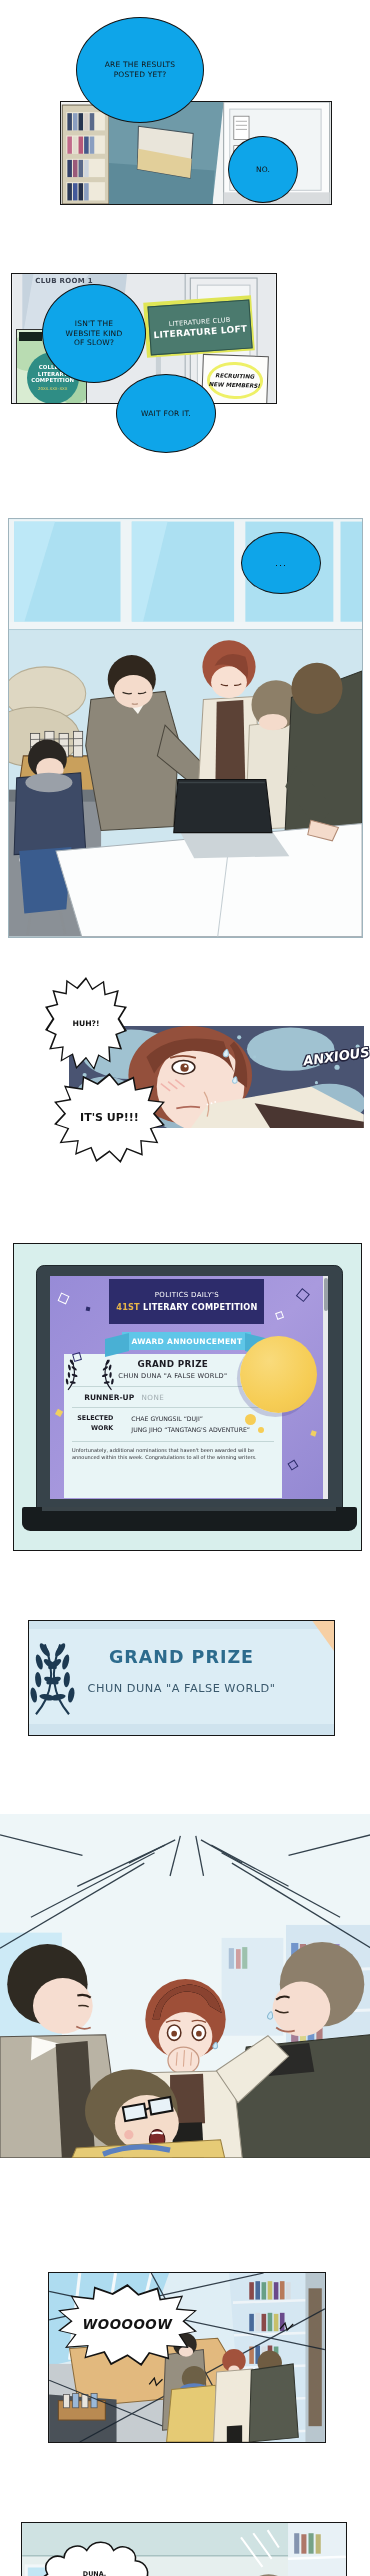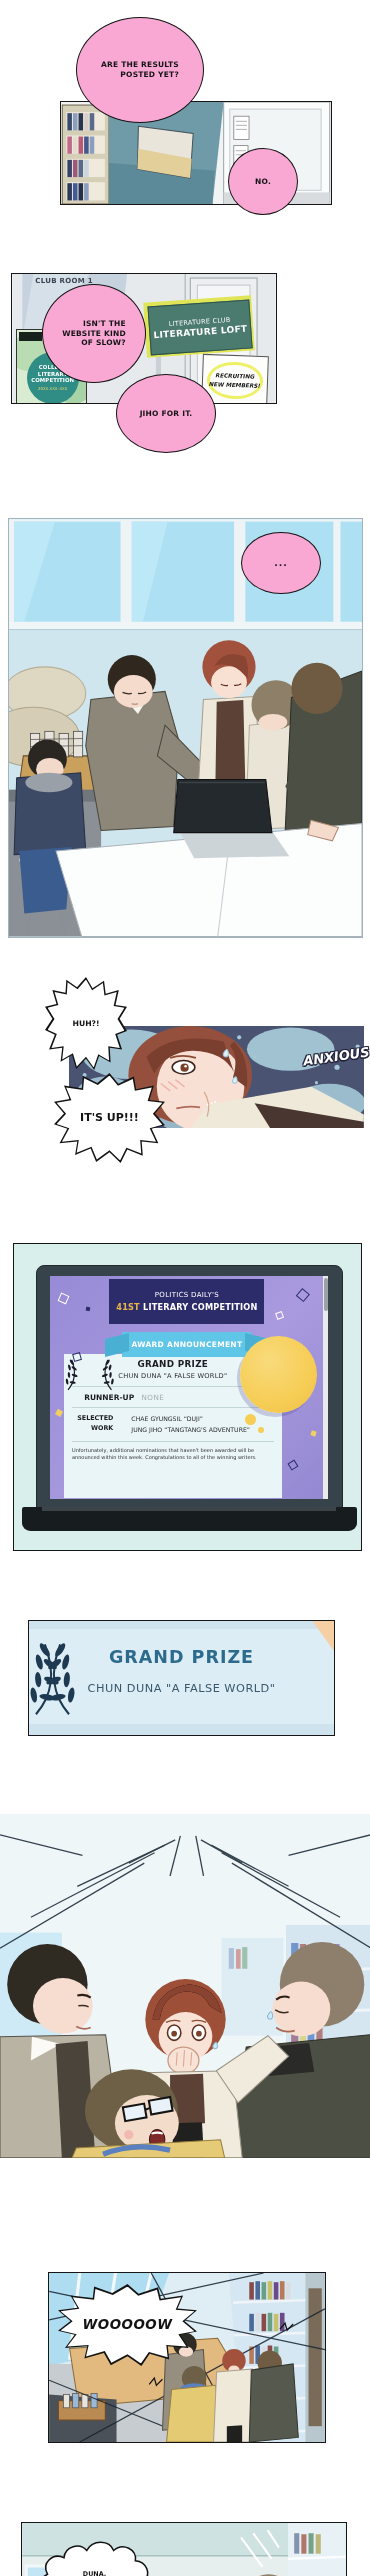--- a/index.html
+++ b/index.html
@@ -1,43 +1,43 @@
 <!DOCTYPE html>
 <html style="font-size:8.2px"><head>
 <meta charset="utf-8">
 <style>
   html,body{margin:0;padding:0;background:#fff;}
   #page{position:relative;width:371px;height:3042px;background:#fff;overflow:hidden;
         font-family:"DejaVu Sans","Liberation Sans",sans-serif;color:#141414;}
   .panel{position:absolute;box-sizing:border-box;overflow:hidden;z-index:1;}
   .framed{border:1px solid #161616;}
   .panel svg{position:absolute;left:0;top:0;width:100%;height:100%;display:block;}
-  .bubble{position:absolute;background:#f9a8d4;border:1.3px solid #141414;border-radius:50%;
-          display:flex;align-items:center;justify-content:center;text-align:right;
-          font-weight:700;white-space:pre-line;z-index:6;line-height:1.3;letter-spacing:0.2px;}
+  .bubble{position:absolute;background:#0ea5e9;border:1.3px solid #141414;border-radius:50%;
+          display:flex;align-items:center;justify-content:center;text-align:center;
+          font-weight:400;white-space:pre-line;z-index:6;line-height:1.3;letter-spacing:0.2px;}
   :root{--star:polygon(50% 0%,58% 12%,72% 4%,74% 18%,90% 14%,86% 30%,100% 32%,91% 45%,100% 58%,88% 62%,94% 78%,79% 76%,80% 92%,66% 85%,60% 100%,50% 88%,38% 99%,33% 84%,19% 91%,21% 76%,5% 78%,12% 62%,0% 57%,9% 45%,0% 32%,14% 29%,9% 14%,25% 17%,26% 3%,39% 11%);}
   .burst{position:absolute;z-index:6;background:#141414;clip-path:var(--star);}
   .burst .inner{position:absolute;inset:2.6px;background:#fff;clip-path:var(--star);
           display:flex;align-items:center;justify-content:center;
           font-weight:700;white-space:pre-line;line-height:1.25;}
   .sfx{position:absolute;z-index:7;font-weight:700;font-style:italic;color:#fff;
        text-shadow:-1px -1px 0 #23233c,1px -1px 0 #23233c,-1px 1px 0 #23233c,1px 1px 0 #23233c,0 1.5px 0 #23233c;}
   
   #p1{left:60px;top:101px;width:272px;height:104px;background:#f2f4f4;}
   #p2{left:11.3px;top:273px;width:266px;height:131px;background:#eef0f2;}
   #p3{left:7.7px;top:518px;width:355px;height:420px;background:#eaf5f9;border:0.5px solid #9fb4bd;}
   #p4{left:69px;top:1026px;width:295px;height:102px;background:#4a5472;}
   #p5{left:13.4px;top:1243px;width:349px;height:308px;background:#d8efec;}
   #p6{left:28px;top:1620px;width:307px;height:116px;background:#dcedf5;}
   #p7{left:0;top:1814px;width:371px;height:344px;background:#f3f8fa;}
   #p8{left:48px;top:2272px;width:278px;height:171px;background:#dfeef5;}
   #p9{left:20.6px;top:2522px;width:326px;height:206px;background:#e6efee;}
   
   #b-results{left:76px;top:16.5px;width:126px;height:104px;font-size:7.5px;}
-  #b-no{left:228px;top:148px;width:68px;height:65px;font-size:7.5px;}
+  #b-no{left:228px;top:136px;width:68px;height:65px;font-size:7.5px;}
   #b-slow{left:42px;top:284px;width:102px;height:97px;font-size:7.5px;}
   #b-wait{left:116px;top:374px;width:98px;height:77px;font-size:7.5px;}
   #b-dots{left:241px;top:532px;width:78px;height:60px;font-size:9.3px;letter-spacing:1px;}
   #b-huh{left:45px;top:977px;width:82px;height:93px;font-size:7.7px;}
   #b-up{left:54px;top:1073px;width:111px;height:90px;font-size:8.2px;}
   #b-wow{left:58px;top:2284px;width:139px;height:82px;}
   #b-wow .inner{font-size:13.4px;font-style:italic;letter-spacing:0.5px;}
   #sfx-anxious{left:303px;top:1049px;font-size:13px;transform:rotate(-8deg);}
   #sfx-dots4{position:absolute;left:205px;top:1096px;z-index:7;color:#fff;font-weight:700;
              font-size:8.2px;transform:rotate(-18deg);letter-spacing:1px;}
@@ -51,21 +51,21 @@
   .screen{position:absolute;left:36px;top:32px;width:278px;height:223px;overflow:hidden;
           background:linear-gradient(135deg,#978bd7 0%,#a99ade 55%,#9388d2 100%);}
   .base{position:absolute;left:7.2px;top:263px;width:335px;height:24px;background:#171c1e;
         border-radius:2.1px 2.1px 8.2px 8.2px;}
   .base:before{content:"";position:absolute;left:20.6px;top:0;width:294px;height:4.1px;background:#3a4449;}
   .banner{position:absolute;left:59px;top:3.1px;width:155px;height:45px;background:#2d2c6b;
           display:flex;flex-direction:column;align-items:center;justify-content:center;gap:2.6px;}
   .banner .l1{color:#fff;font-size:7px;letter-spacing:0.3px;}
   .banner .l2{font-size:8.2px;font-weight:700;color:#fff;letter-spacing:0.2px;}
   .banner .l2 .gold{color:#e8b54a;margin-right:3.1px;}
-  .ribbon{position:absolute;left:72px;top:56px;width:129px;height:25px;background:#5fc6e8;
+  .ribbon{position:absolute;left:72px;top:56px;width:129px;height:18px;background:#5fc6e8;
           display:flex;align-items:center;justify-content:center;color:#fff;font-weight:700;
           font-size:7.5px;letter-spacing:0.3px;z-index:2;}
   .ribbon:before,.ribbon:after{content:"";position:absolute;top:4.1px;width:24px;height:17.5px;background:#49b0d4;z-index:-1;}
   .ribbon:before{left:-17.5px;transform:skewY(-14deg);}
   .ribbon:after{right:-17.5px;transform:skewY(14deg);}
   .card{position:absolute;left:13.4px;top:78px;width:218px;height:144px;background:#e9f5f6;padding-top:5.2px;box-sizing:border-box;}
   .card .prize-ttl{text-align:center;font-weight:700;font-size:8.8px;color:#1c1c24;letter-spacing:0.3px;}
   .card .prize-win{text-align:center;font-size:6.7px;color:#2a2a33;margin-top:3.1px;letter-spacing:0.2px;}
   .card hr{border:none;border-top:0.8px solid #c3d6d6;margin:5.7px 8.2px;}
   .row-run{display:flex;align-items:baseline;padding-left:13.4px;gap:7.2px;}
@@ -722,21 +722,21 @@
       </g>
     </svg>
   </div>
 
   <div id="b-results" class="bubble">ARE THE RESULTS
 POSTED YET?</div>
   <div id="b-no" class="bubble">NO.</div>
   <div id="b-slow" class="bubble">ISN'T THE
 WEBSITE KIND
 OF SLOW?</div>
-  <div id="b-wait" class="bubble">JIHO FOR IT.</div>
+  <div id="b-wait" class="bubble">WAIT FOR IT.</div>
   <div id="b-dots" class="bubble">...</div>
 
   <div id="b-huh" class="burst">
     <div class="inner" style="font-size:7.7px;">HUH?!</div>
   </div>
   <div id="b-up" class="burst">
     <div class="inner" style="font-size:11px;">IT'S UP!!!</div>
   </div>
 
   <div id="b-wow" class="burst">

